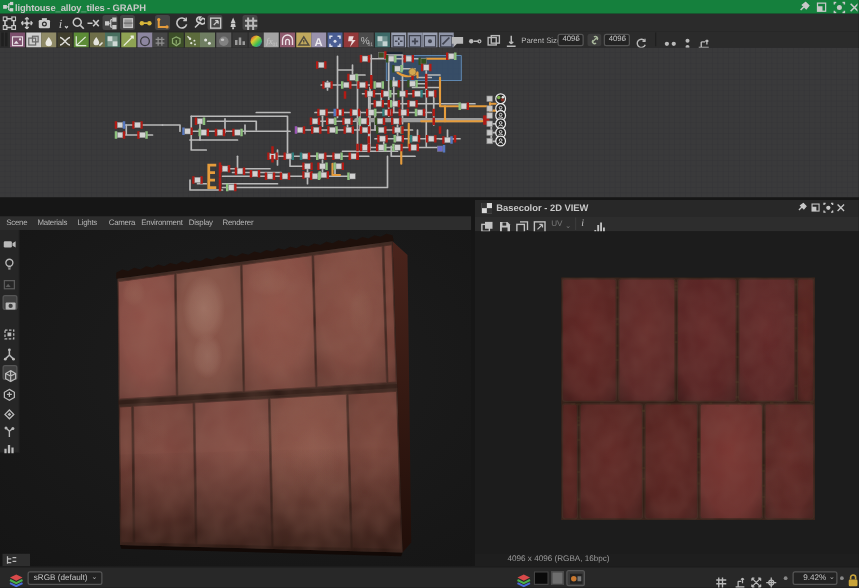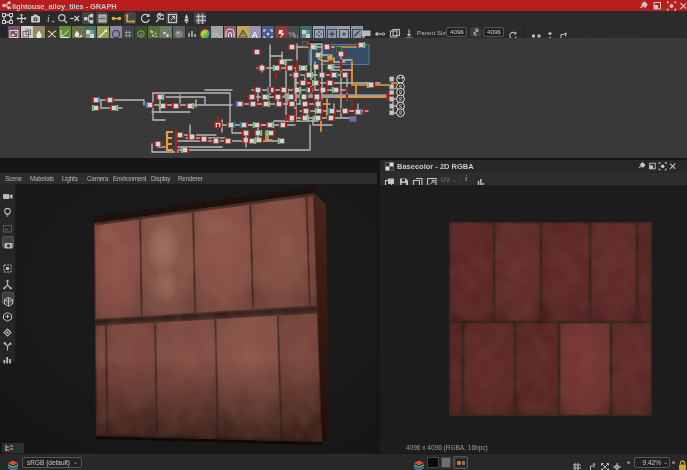--- a/index.html
+++ b/index.html
@@ -1,19 +1,19 @@
 <!DOCTYPE html>
 <html><head><meta charset="utf-8"><style>
 *{margin:0;padding:0;box-sizing:border-box}
 html,body{width:687px;height:470px;overflow:hidden;background:#1a1a1a;
 font-family:"Liberation Sans",sans-serif;}
 .abs{position:absolute}
 </style></head><body>
 <div class="abs" style="left:0;top:0;width:687px;height:470px;background:#1a1a1a">
-<div class="abs" style="left:0;top:0;width:687px;height:11px;background:#b91c1c">
+<div class="abs" style="left:0;top:0;width:687px;height:11px;background:#15803d">
  <svg class="abs" style="left:2px;top:1px" width="10" height="9" viewBox="0 0 10 9">
   <rect x="0.5" y="3" width="3" height="3" fill="#cfcfcf"></rect>
         <rect x="6" y="0.5" width="2.6" height="2.6" fill="#cfcfcf"></rect>
         <rect x="6" y="5.5" width="2.6" height="2.6" fill="#cfcfcf"></rect>
         <path d="M3.5,4.5 H5 M5,2 V7 M5,2 H6 M5,7 H6" stroke="#cfcfcf" fill="none"></path>
  </svg>
  <div class="abs" style="left:12px;top:1.5px;font-size:7.5px;font-weight:bold;color:#c9c9c9;letter-spacing:-0.1px">lightouse_alloy_tiles - GRAPH</div>
  <svg class="abs" style="left:638px;top:1px" width="48" height="10" viewBox="0 0 48 10">
    <g transform="translate(0,-0.5)">
           <path d="M6.5,1.5 L9,4 L7,6.5 L4,3.5 Z M5,5 L2.5,7.5" stroke="#c8c8c8" stroke-width="1.2" fill="#c8c8c8"></path>
@@ -1101,21 +1101,21 @@
       </div>
     </div>
     <div class="abs" style="left:377px;top:160px;width:3px;height:293px;background:#161616"></div>
     <div class="abs" style="left:380px;top:160px;width:307px;height:293px;background:#1d1d1d">
  <div class="abs" style="left:0;top:0;width:307px;height:13px;background:#282828">
   <svg class="abs" style="left:5px;top:2px" width="9" height="9" viewBox="0 0 11 11">
    <rect x="0.5" y="0.5" width="10" height="10" fill="#d9d9d9"></rect>
           <rect x="0.5" y="0.5" width="5" height="5" fill="#333"></rect>
           <rect x="5.5" y="5.5" width="5" height="5" fill="#333"></rect>
   </svg>
-  <div class="abs" style="left:17px;top:2px;font-size:7.5px;font-weight:bold;color:#c9c9c9">Basecolor - 2D RGBA</div>
+  <div class="abs" style="left:17px;top:2px;font-size:7.5px;font-weight:bold;color:#c9c9c9">Basecolor - 2D VIEW</div>
   <svg class="abs" style="left:257px;top:1px" width="40" height="11" viewBox="0 0 44 11">
     <g transform="scale(0.95)">
             <path d="M6.5,1.5 L9,4 L7,6.5 L4,3.5 Z M5,5 L2.5,7.5" stroke="#c8c8c8" stroke-width="1.2" fill="#c8c8c8"></path>
           </g>
     <g transform="translate(12,0) scale(0.95)">
             <rect x="2" y="2" width="6.5" height="6.5" fill="none" stroke="#c8c8c8" stroke-width="1"></rect>
             <rect x="2" y="4.5" width="4" height="4" fill="#c8c8c8"></rect>
           </g>
     <g transform="translate(23,0) scale(0.95)">
             <circle cx="5.5" cy="5.5" r="2" fill="#c8c8c8"></circle>

